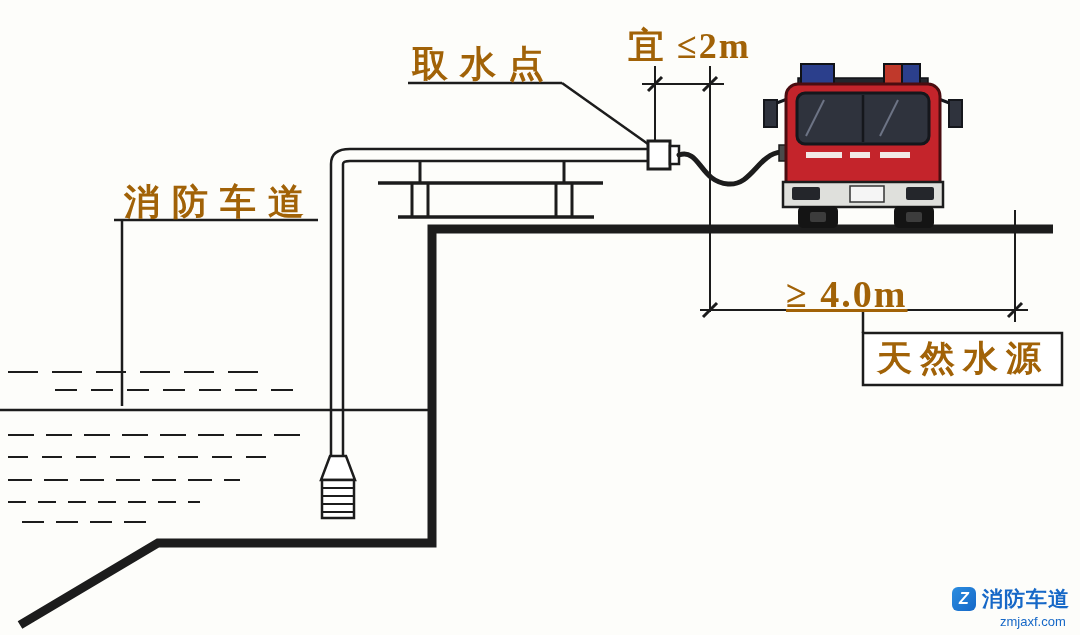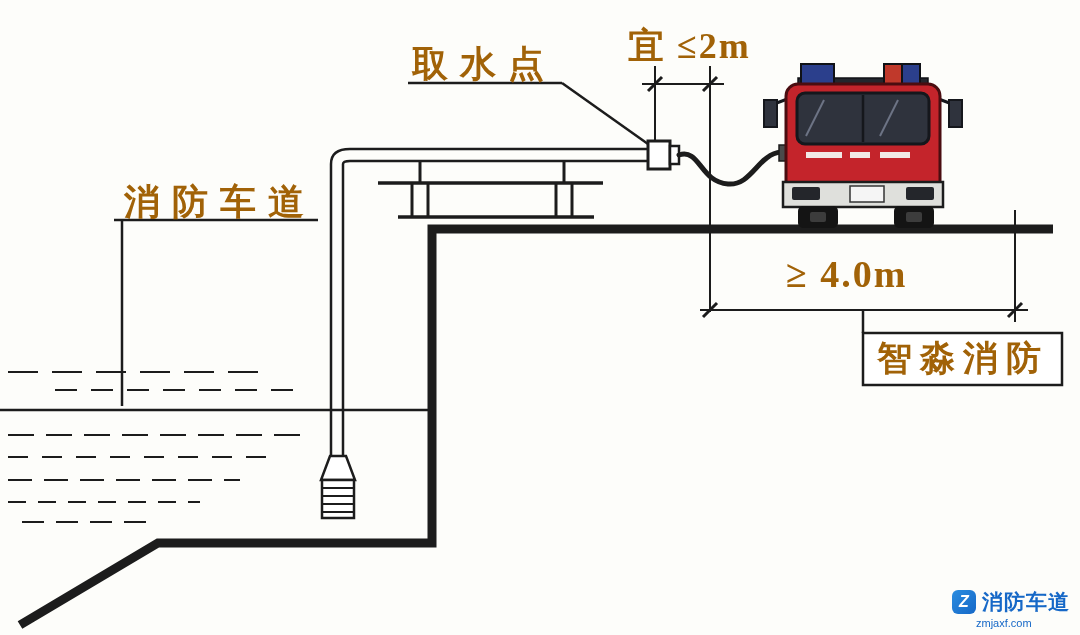--- a/index.html
+++ b/index.html
@@ -19,38 +19,38 @@
   .truck-red  { fill: var(--truck-red,#c4242b); stroke:#4a0d10; }
   .truck-dark { fill: var(--truck-dark,#2f333d); stroke:#15171c; }
 
   .label {
     position:absolute; white-space:nowrap; color:#a16207;
     font-family:"Liberation Serif", serif; font-weight:600;
   }
   .lbl-intake   { left:412px; top:40px;  font-size:36px; letter-spacing:12px; }
   .lbl-dim2m    { left:628px; top:22px;  font-size:36px; letter-spacing:2px; }
   .lbl-natwater { left:124px; top:178px; font-size:36px; letter-spacing:12px; }
-  .lbl-dim4m    { left:786px; top:252px; font-size:38px; letter-spacing:2px; }
+  .lbl-dim4m    { left:786px; top:272px; font-size:38px; letter-spacing:2px;text-decoration:underline; }
   .lbl-lane     { left:866px; top:333px; width:194px; height:52px; line-height:52px;
                   text-align:center; font-size:35px; letter-spacing:8px; }
 
   .watermark {
     position:absolute; right:10px; bottom:6px;
     display:flex; flex-direction:column; align-items:flex-start;
     font-family:"Liberation Sans", sans-serif;
   }
   .wm-row { display:flex; align-items:center; gap:6px; }
   .wm-logo {
     width:24px; height:24px; border-radius:6px;
     background: linear-gradient(135deg, #2b8de0, var(--watermark-blue,#1668c7));
     color:#fff; font-weight:bold; font-style:italic; font-size:16px;
     display:flex; align-items:center; justify-content:center;
   }
   .wm-brand { color: var(--watermark-blue,#1668c7); font-size:21px; font-weight:bold; letter-spacing:1px; }
-  .wm-url   { color: var(--watermark-blue,#1668c7); font-size:11px; margin-left:24px; margin-top:1px; }
+  .wm-url   { color: var(--watermark-blue,#1668c7); font-size:13px; margin-left:48px; margin-top:1px; }
 </style>
 </head>
 <body>
 
 <div class="canvas">
 
   <svg width="1080" height="635" viewBox="0 0 1080 635">
 
     <g>
       <path class="ln" stroke-width="9" stroke-linejoin="miter" d="M 1053 229 L 432 229 L 432 543 L 158 543 L 20 625"></path>
@@ -183,21 +183,21 @@
         <rect x="810" y="212" width="16" height="10" rx="2" fill="#3c3c3c"></rect>
         <rect x="906" y="212" width="16" height="10" rx="2" fill="#3c3c3c"></rect>
       </g>
     </g>
   </svg>
 
   <div class="label lbl-intake">取水点</div>
   <div class="label lbl-dim2m">宜 ≤2m</div>
   <div class="label lbl-natwater">消防车道</div>
   <div class="label lbl-dim4m">≥ 4.0m</div>
-  <div class="label lbl-lane">智淼消防</div>
+  <div class="label lbl-lane">天然水源</div>
 
   <div class="watermark">
     <div class="wm-row">
       <div class="wm-logo">Z</div>
       <div class="wm-brand">消防车道</div>
     </div>
     <div class="wm-url">zmjaxf.com</div>
   </div>
 
 </div>

